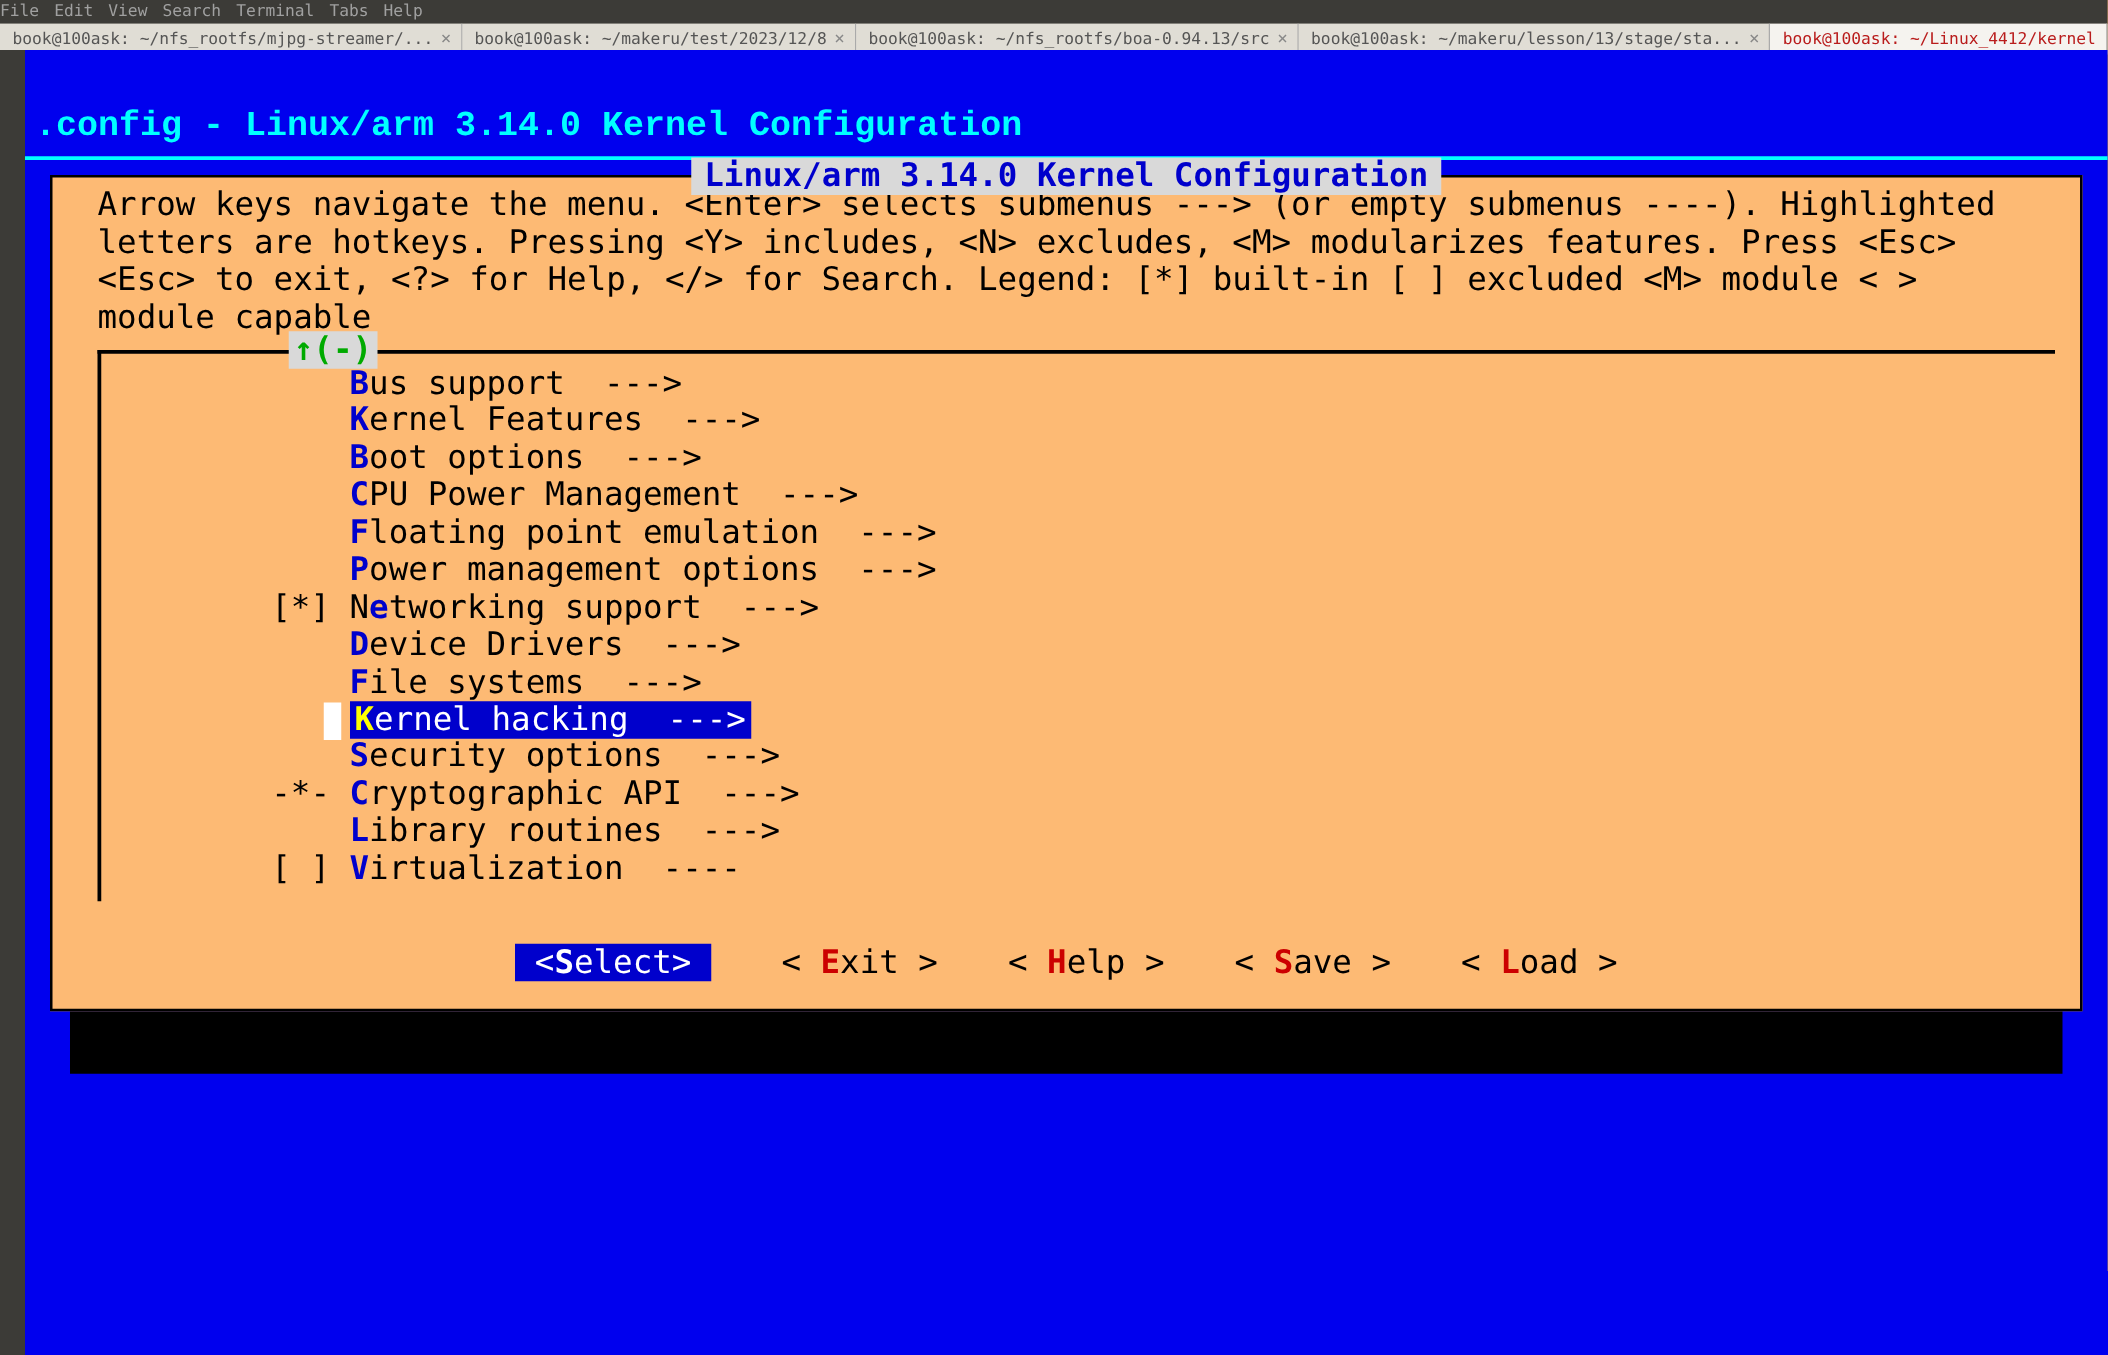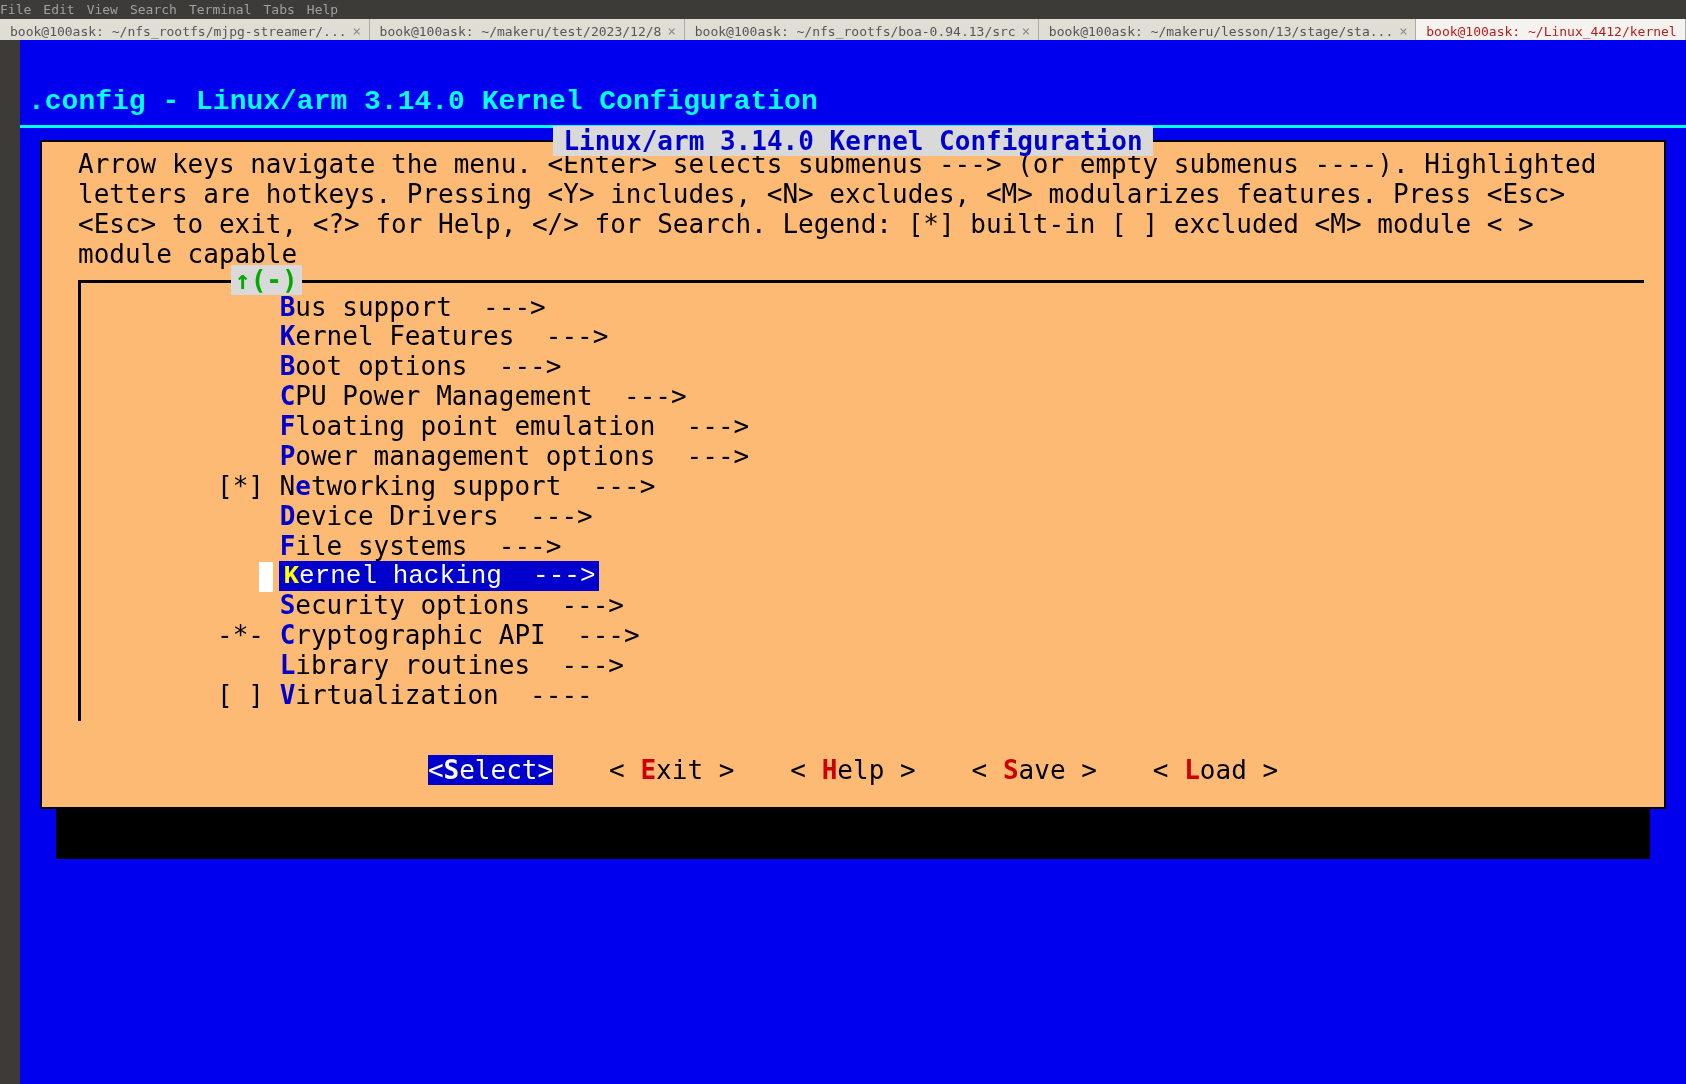--- a/index.html
+++ b/index.html
@@ -131,21 +131,20 @@
       white-space: pre;
       color: #000;
       margin-left: 23px;
     }
     .menu-item .hotkey {
       color: #0000cc;
       font-weight: bold;
     }
     .menu-item.selected {
       position: relative;
-      font-family: Liberation Mono, monospace;
     }
     .menu-item.selected .sel-marker {
       position: absolute;
       left: 155px;
       width: 14px;
       height: 30px;
       background: #fff;
       top: 0;
     }
     .menu-item.selected .sel-text {
@@ -164,21 +163,21 @@
     }
     .btn {
       display: inline-block;
       margin: 0 28px;
       color: #000;
     }
     .btn .hot { color: #cc0000; font-weight: bold; }
     .btn.selected {
       background: #0000cc;
       color: #fff;
-      padding: 0 0;
+      padding: 0 16px;
     }
     .btn.selected .hot { color: #fff; }
     .bottom-black {
       background: #000;
       height: 50px;
       margin: 0 36px;
     }
   </style>
 </head>
 <body>

